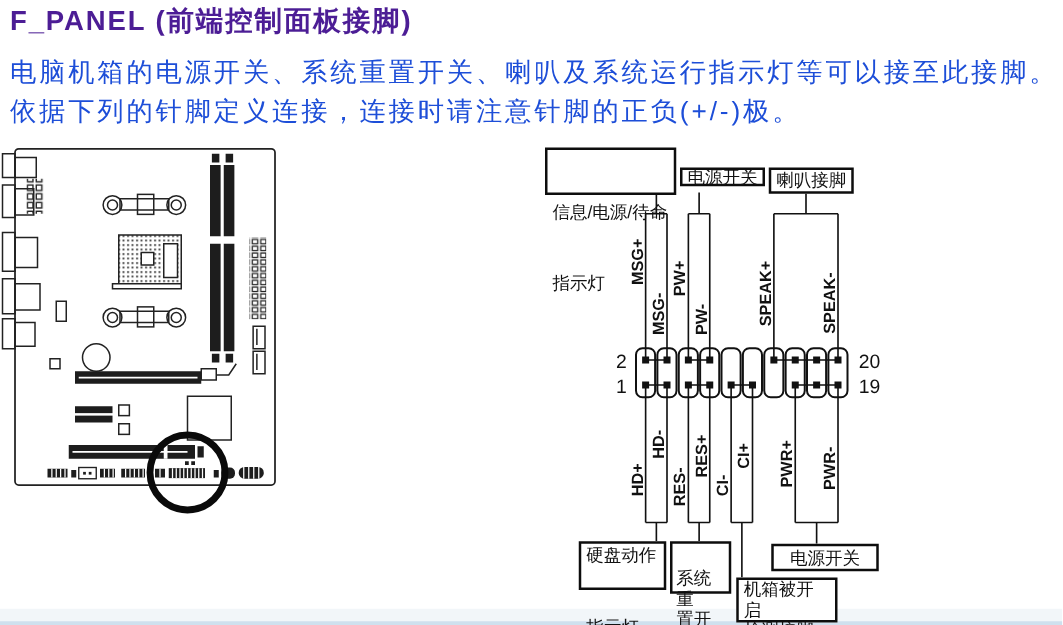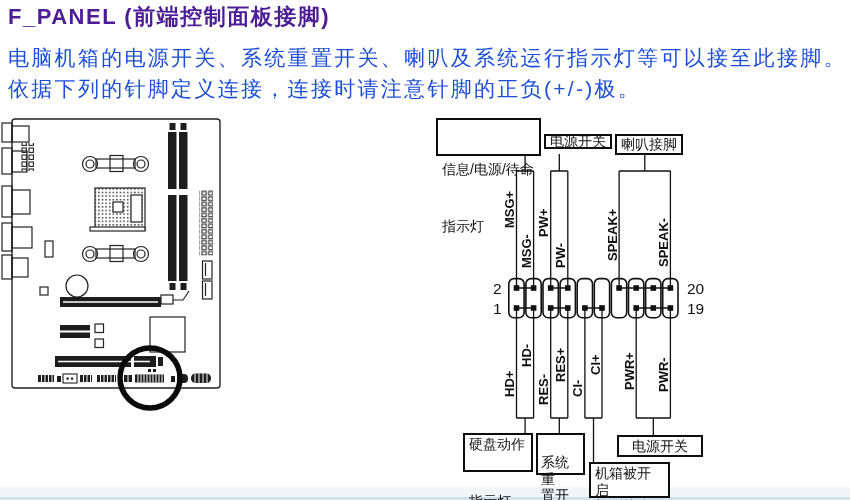--- a/index.html
+++ b/index.html
@@ -268,18 +268,18 @@
 
   <div class="label-box" style="left:536px;top:433px;width:49px;height:39px;padding:19px 3px;">
     <div class="l">系统重</div>
     <div class="l">置开关</div>
   </div>
 
   <div class="label-box center" style="left:617px;top:435px;width:86px;height:22px;">
     <div>电源开关</div>
   </div>
 
-  <div class="label-box" style="left:589px;top:462px;width:81px;height:36px;">
+  <div class="label-box" style="left:589px;top:462px;width:81px;height:36px;font-family:Liberation Mono, monospace;">
     <div class="l">机箱被开启</div>
     <div class="l">检测接脚</div>
   </div>
 
 </div>
 
 </body></html>

